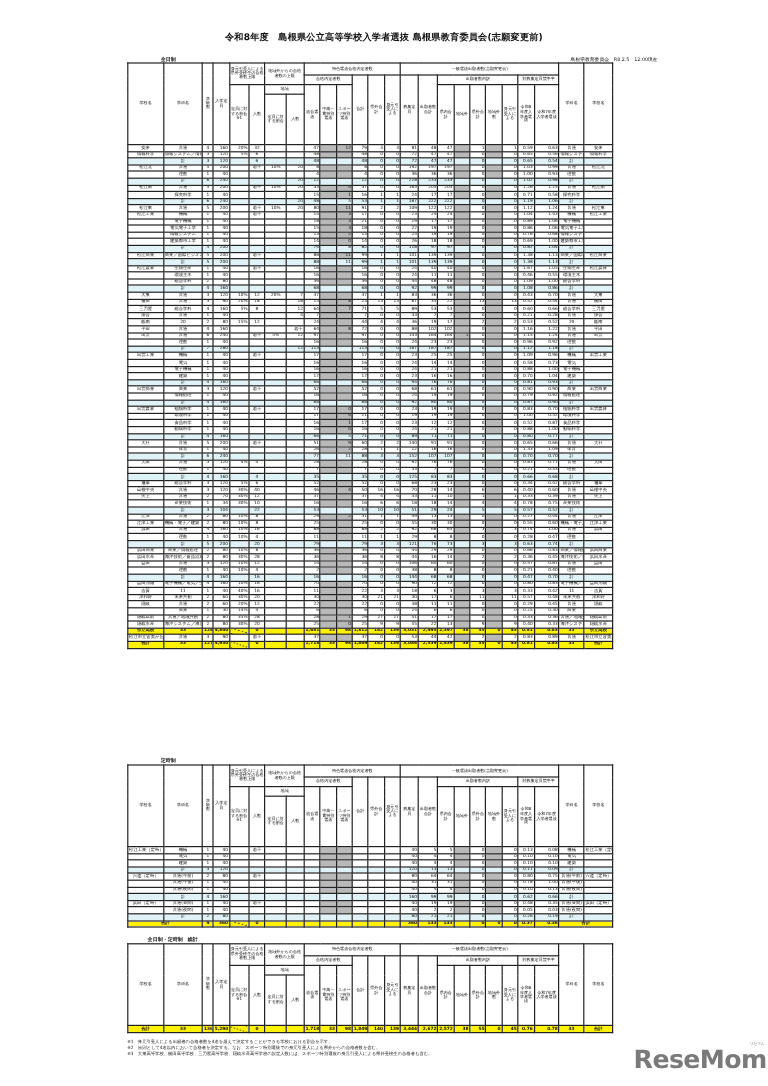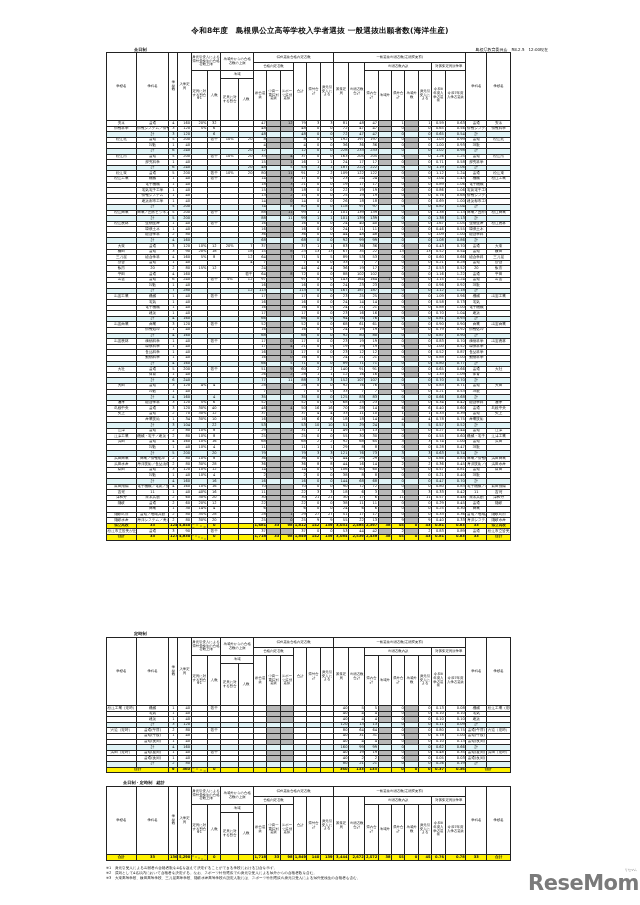--- a/index.html
+++ b/index.html
@@ -16,21 +16,21 @@
   table.t tr.tot td{background:#fff200;font-weight:bold;}
   table.t td.diag{background:linear-gradient(to top right,transparent 47%,#333 49%,#333 51%,transparent 53%);}
   table.t tr.tot td.diag{background:#fff200 linear-gradient(to top right,transparent 47%,#333 49%,#333 51%,transparent 53%);}
   .notes{position:absolute;left:106px;top:866px;font-size:3.6px;line-height:1.35;color:#222;}
   .logo{position:absolute;left:528px;top:871px;font-family:"DejaVu Sans",sans-serif;font-weight:bold;font-size:21px;color:#7a7a7a;letter-spacing:-0.5px;}
   .logo small{position:absolute;right:2px;top:-3px;font-size:3.5px;color:#888;font-weight:normal;}
 </style>
 </head>
 <body>
 
-<div class="title">令和8年度　島根県公立高等学校入学者選抜 一般選抜出願者数(海洋生産)</div>
+<div class="title">令和8年度　島根県公立高等学校入学者選抜 島根県教育委員会(志願変更前)</div>
 <div class="sec-label" style="left:134px;top:47px;">全日制</div>
 <div class="org" style="top:47px;">島根県教育委員会　R8.2.5　12:00現在</div>
 
 <table class="t" id="tbl-full" style="top:52px;">
     <colgroup>
       <col style="width:20px">
       <col style="width:22px">
       <col style="width:6px">
       <col style="width:9px">
       <col style="width:11px">

